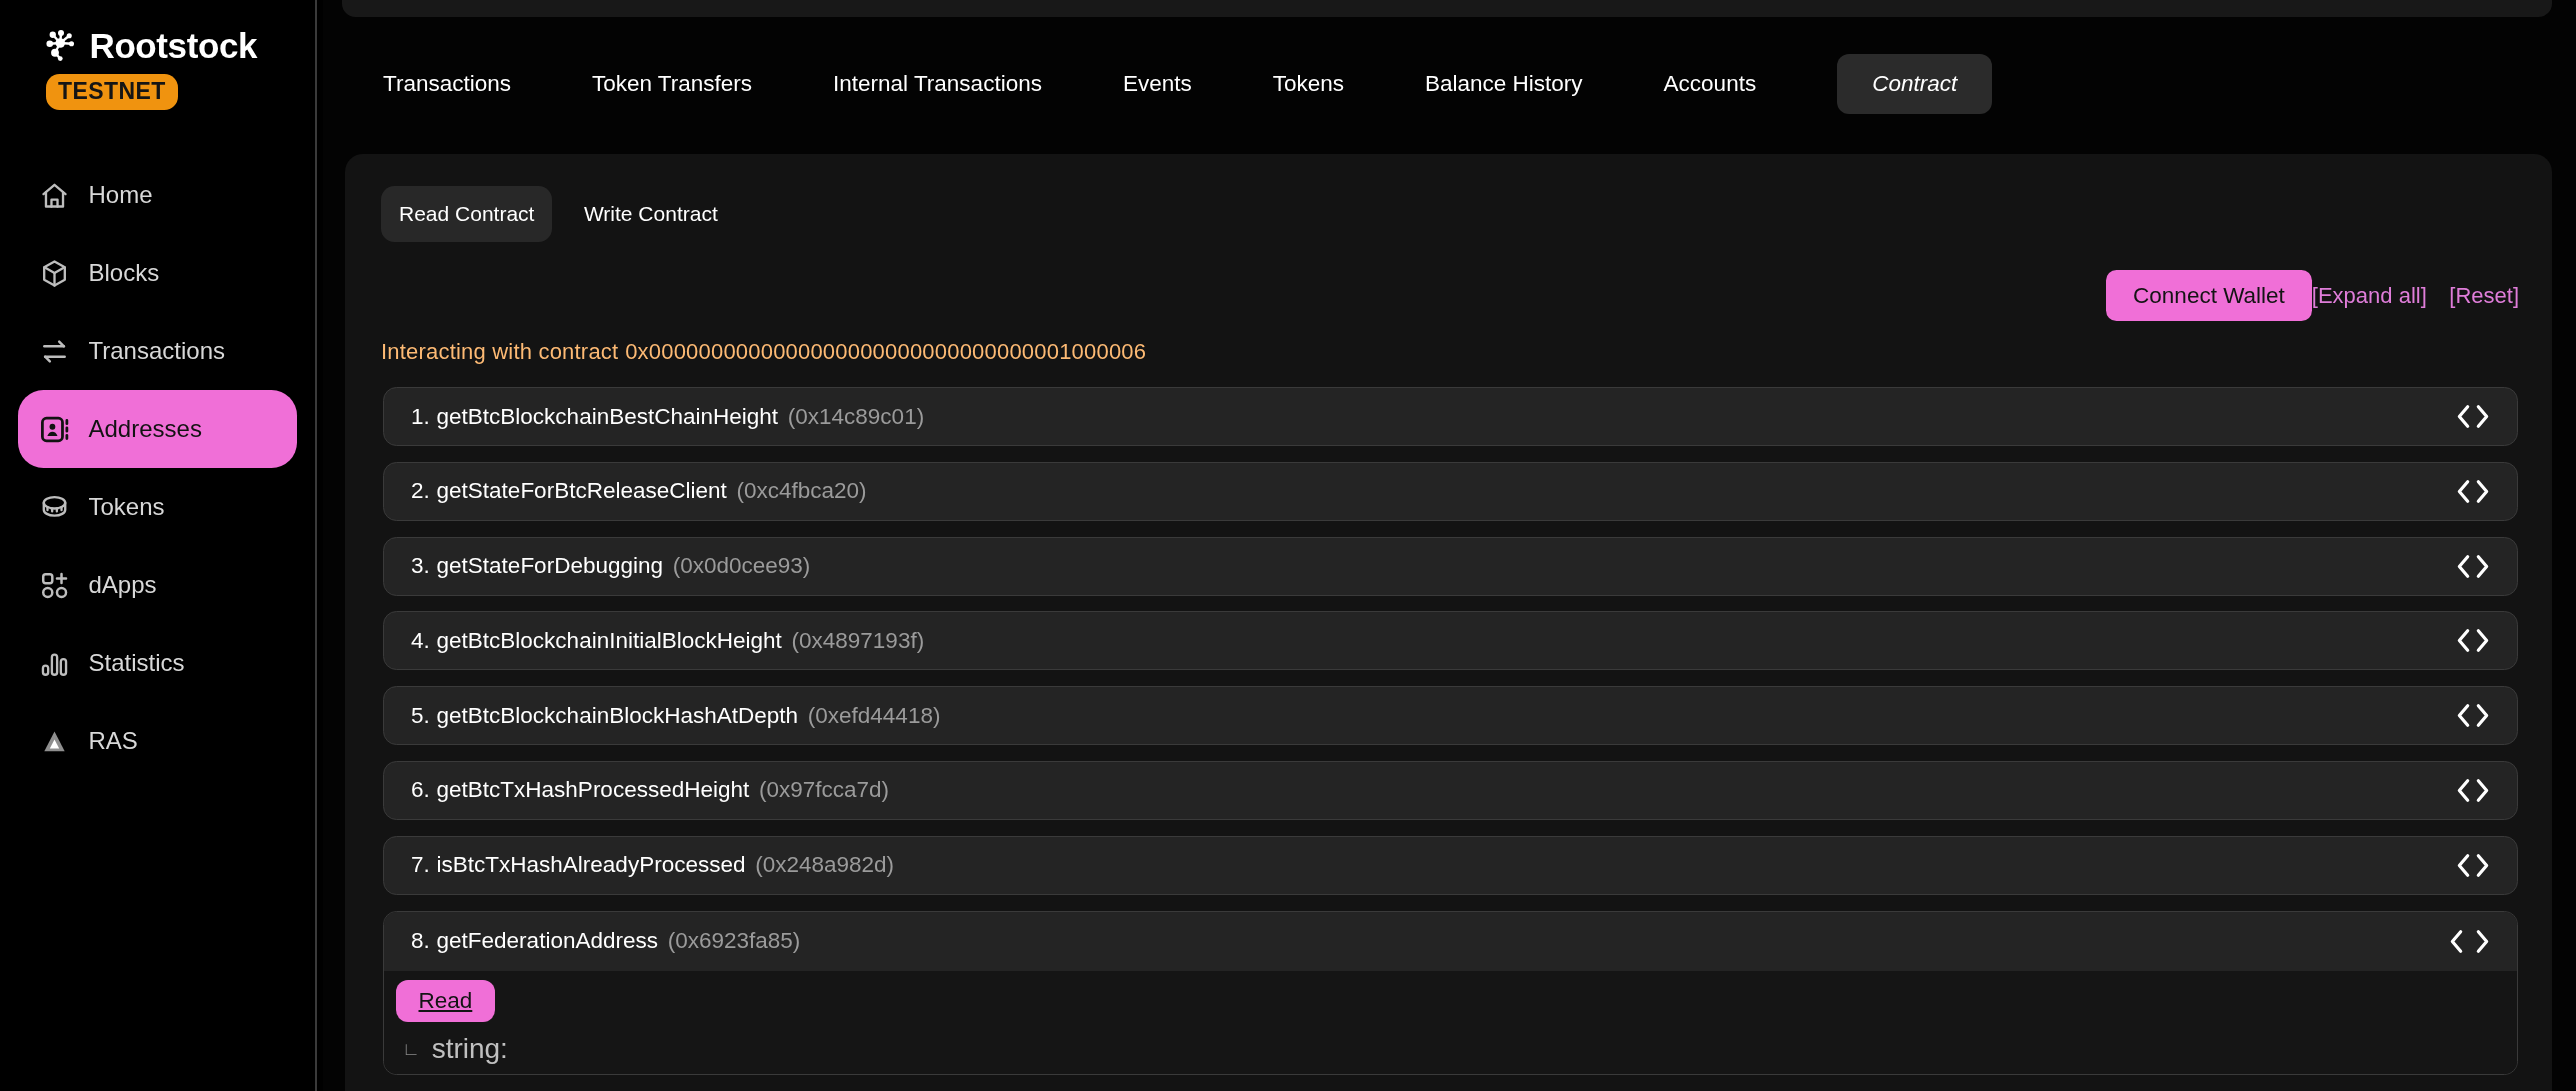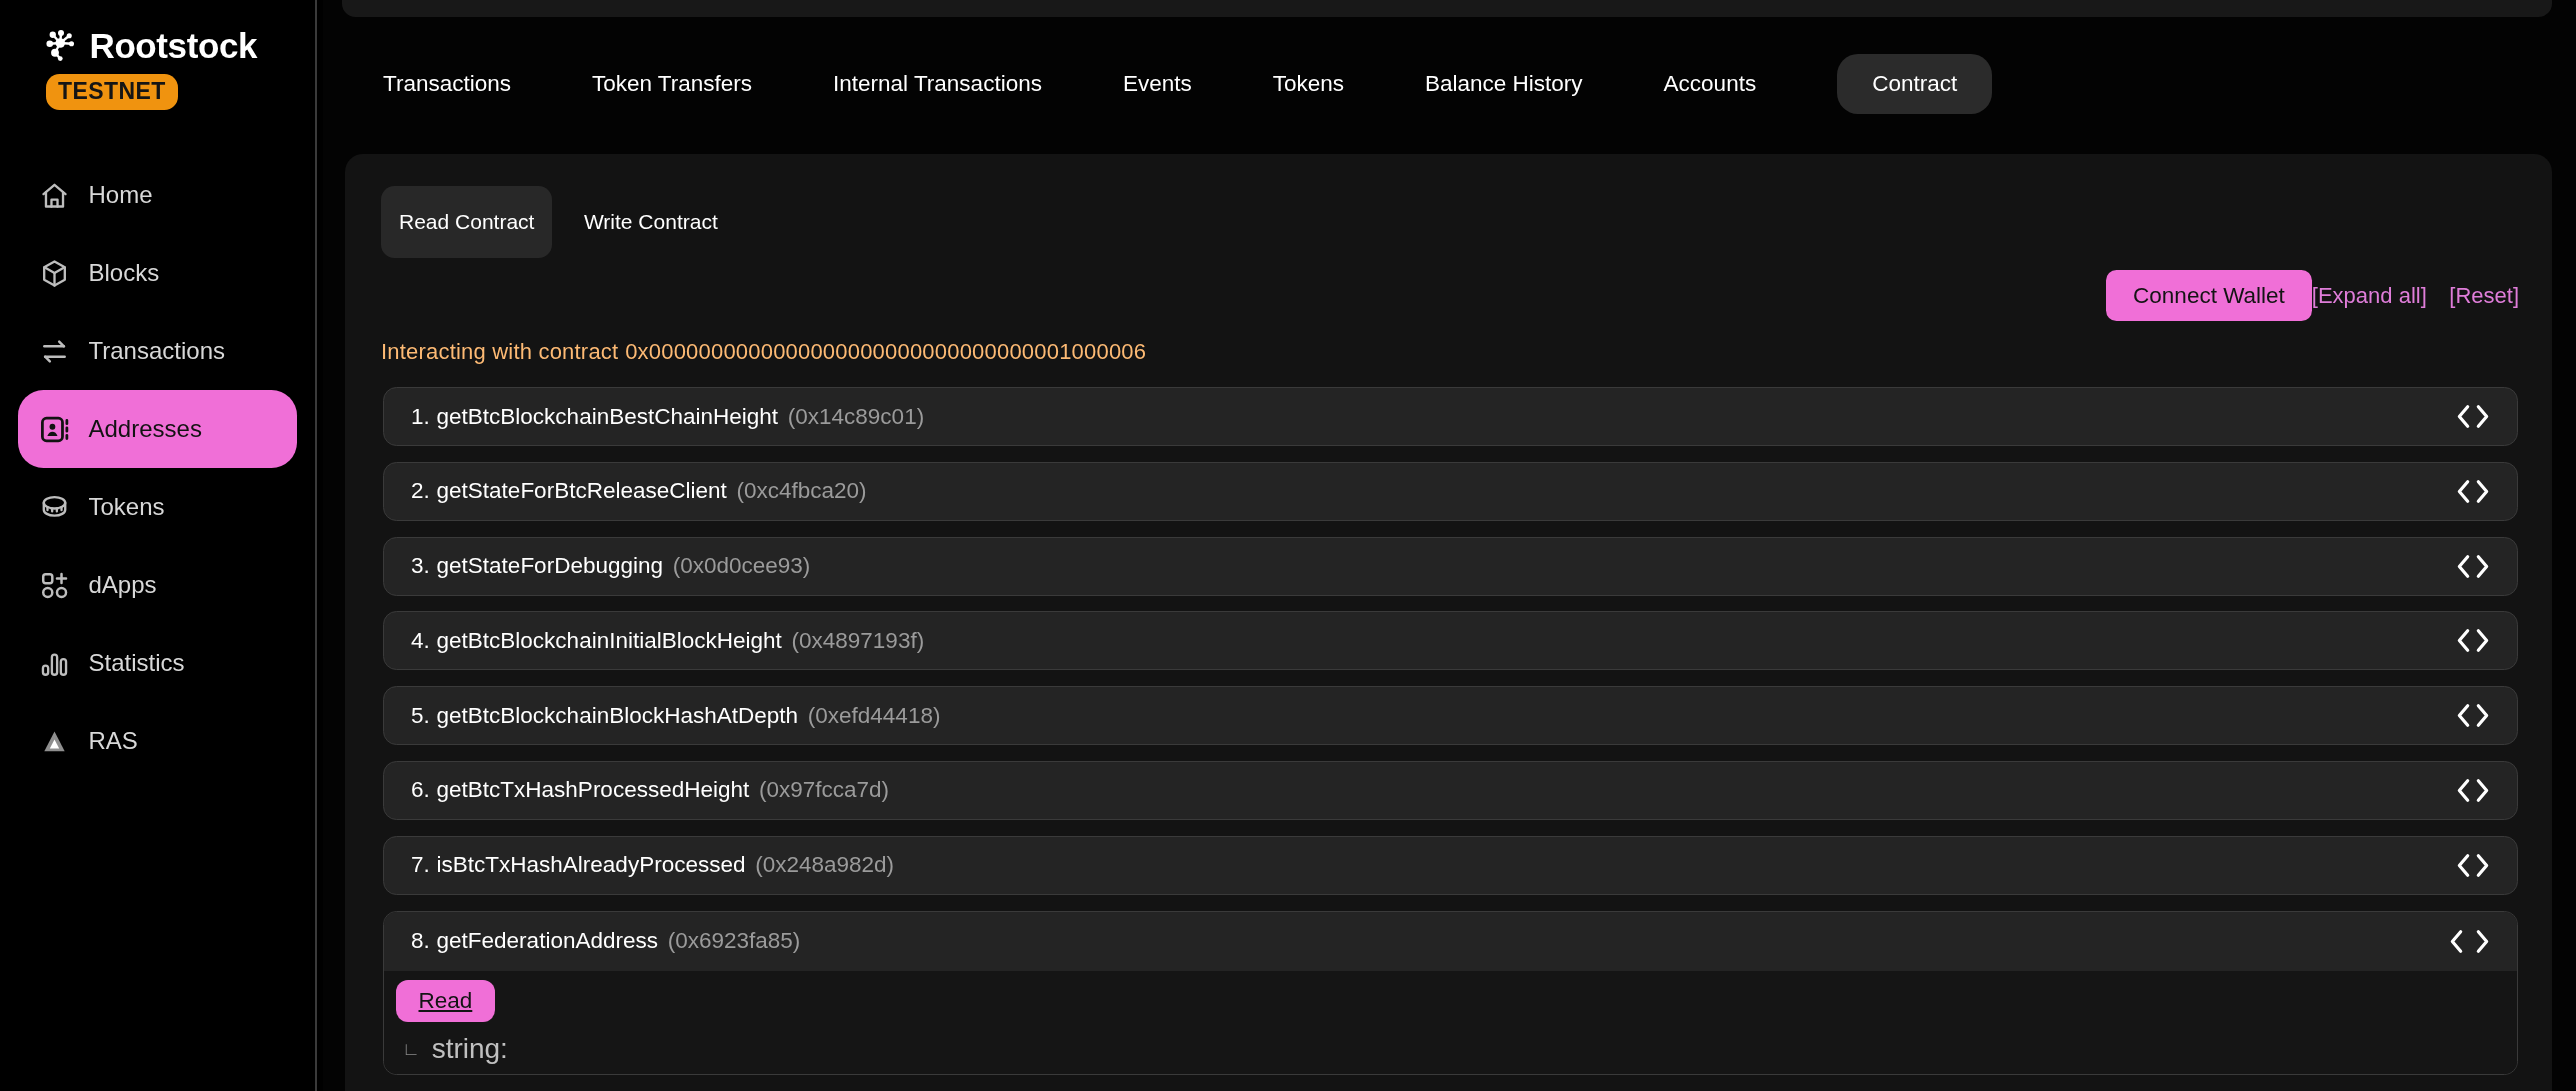--- a/index.html
+++ b/index.html
@@ -23,27 +23,27 @@
   .side-item .icon{width:33px;height:33px;display:flex;align-items:center;justify-content:center;color:#bdbdbd;}
   .side-item .icon svg{width:33px;height:33px;}
   .side-item.active{background:#f06fd7;color:#121212;}
   .side-item.active .icon{color:#121212;}
   
   .top-strip{position:absolute;left:342px;top:0;width:2210px;height:16.5px;background:#181818;
     border-radius:0 0 13.5px 13.5px;}
   .tabs-row{position:absolute;left:383px;top:54px;height:60px;display:flex;align-items:center;gap:81px;}
   .tab{font-size:22.5px;color:#fff;white-space:nowrap;cursor:pointer;}
   .tab.active{background:#2b2b2b;height:60px;display:flex;align-items:center;
-    padding:0 35px;border-radius:21px;}
+    padding:0 35px;border-radius:12px;font-style:italic;}
   
   .panel{position:absolute;left:345px;top:154px;width:2207px;height:937px;background:#131313;
     border-radius:18px 18px 0 0;}
   .subtabs{position:absolute;left:36px;top:31.5px;display:flex;align-items:center;}
   .subtab{font-size:21px;color:#fff;height:56px;display:flex;align-items:center;
-    padding:8px 18px;border-radius:13.5px;cursor:pointer;}
+    padding:0 18px;border-radius:13.5px;cursor:pointer;}
   .subtab.active{background:#282828;}
   .subtab + .subtab{margin-left:13.5px;}
   .wallet-row{position:absolute;left:36px;right:33px;top:116px;height:51px;
     display:flex;justify-content:flex-end;align-items:center;}
   .connect-btn{background:#f06fd7;color:#141414;font-size:22.5px;font-weight:500;
     height:51px;padding:0 27px;border-radius:10.5px;border:none;display:flex;align-items:center;cursor:pointer;
     font-family:"Liberation Sans", sans-serif;}
   .top-links{display:flex;gap:22.5px;font-size:22px;color:#df7dd9;}
   .top-links span{cursor:pointer;}
   .interacting{position:absolute;left:36px;top:185px;font-size:22px;color:#fdba74;letter-spacing:0.2px;}

